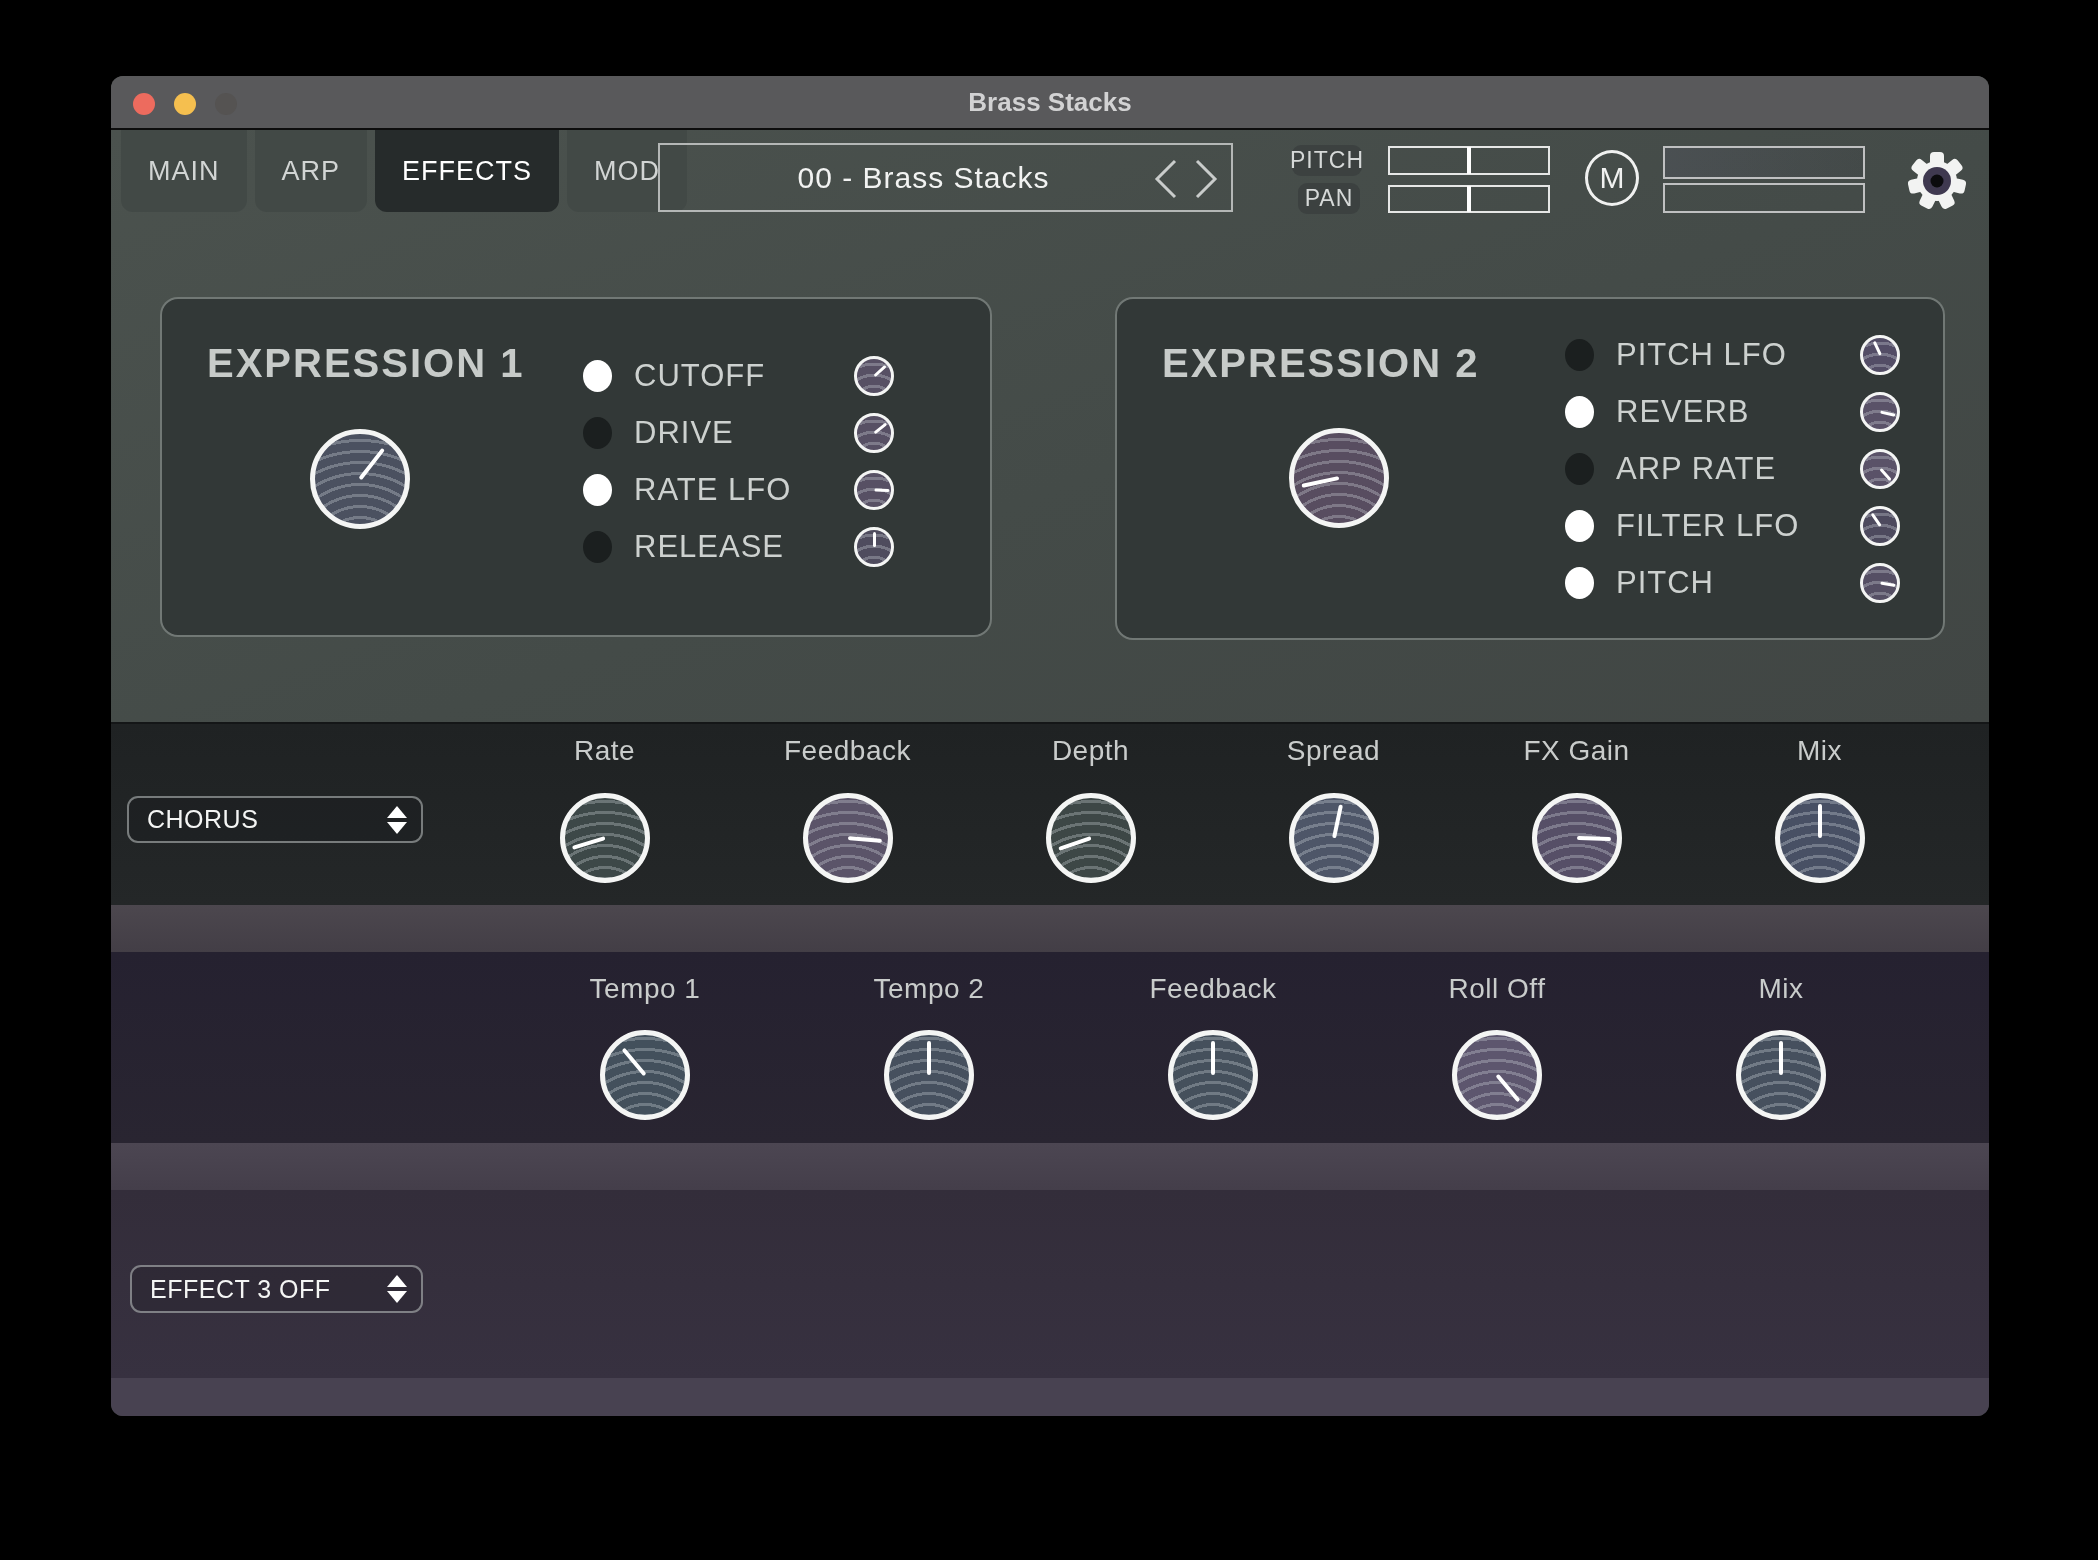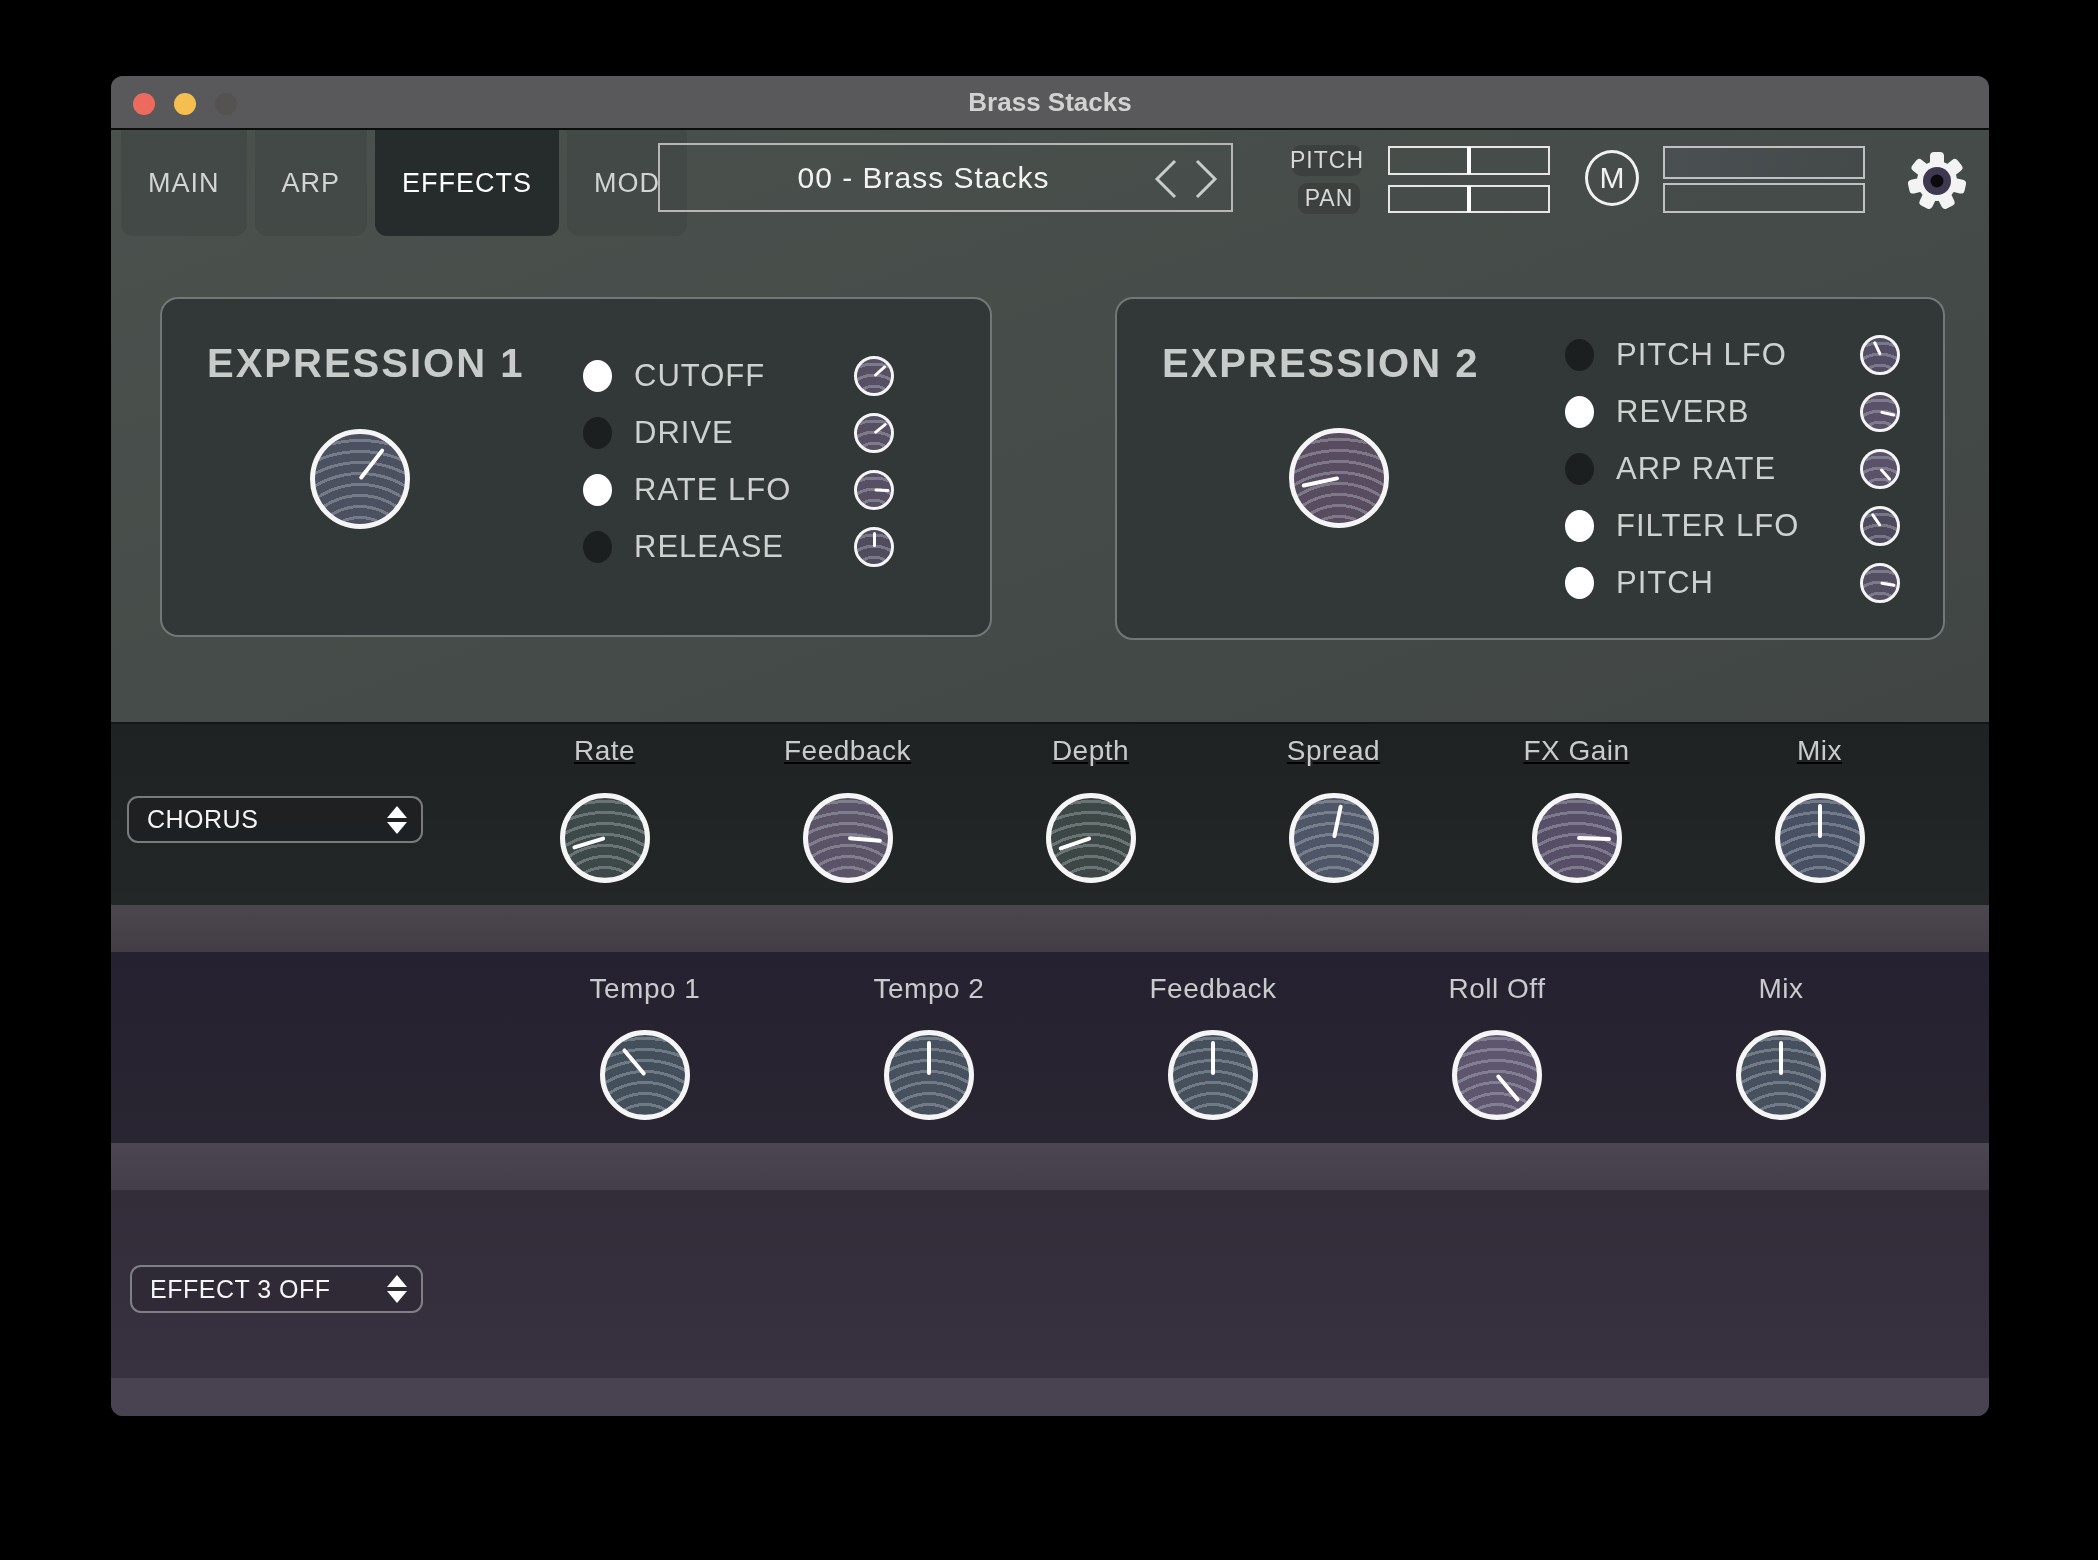--- a/index.html
+++ b/index.html
@@ -19,21 +19,21 @@
   .band{position:absolute;left:0;width:100%;}
   .top-section{top:54px;height:592px;background:linear-gradient(160deg,#4b524e 0%,#444b48 55%,#414644 100%);}
   .band-chorus{top:646px;height:183px;background:linear-gradient(180deg,#1f2223,#242728);border-top:2px solid #141617;box-sizing:border-box;}
   .gap1{top:829px;height:47px;background:linear-gradient(180deg,#4c474e,#433e46);}
   .band-delay{top:876px;height:191px;background:linear-gradient(180deg,#252130,#292531);}
   .gap2{top:1067px;height:47px;background:linear-gradient(180deg,#4c4652,#443e4a);}
   .band-fx3{top:1114px;height:188px;background:linear-gradient(180deg,#332d3a,#373140);}
   .bottom-strip{top:1302px;height:38px;background:#484251;}
   
   .tabs{position:absolute;left:10px;top:54px;height:82px;display:flex;gap:8px;}
-  .tab{height:82px;padding:12px 27px;display:flex;align-items:center;justify-content:center;
+  .tab{height:82px;padding:0 27px;display:flex;align-items:center;justify-content:center;
     border-radius:0 0 12px 12px;background:#424927;background:#42494666;background-color:#424946;
     color:#d2d5d4;font-size:27px;letter-spacing:1px;cursor:default;}
   .tab.active{background-color:#262b2b;color:#ffffff;}
   
   .preset{position:absolute;left:547px;top:67px;width:575px;height:69px;border:2px solid #b4b7b6;
     box-sizing:border-box;display:flex;align-items:center;}
   .preset-name{flex:1;text-align:center;padding-right:44px;color:#f2f3f2;font-size:30px;letter-spacing:1px;}
   .preset-arrows{position:absolute;right:10px;top:12px;display:flex;gap:10px;}
   .preset-arrows svg{display:block;}
   
@@ -89,21 +89,21 @@
   .fx-select.s2{left:19px;top:959px;width:294px;height:47px;}
   .fx-select.s3{left:19px;top:1189px;width:293px;height:48px;}
   .updown{margin-left:auto;display:flex;flex-direction:column;align-items:center;}
   .tri-up{width:0;height:0;border-left:10px solid transparent;border-right:10px solid transparent;border-bottom:12px solid #fff;margin-bottom:4px;}
   .tri-down{width:0;height:0;border-left:10px solid transparent;border-right:10px solid transparent;border-top:12px solid #fff;}
   
   .fx-knobs{position:absolute;display:flex;}
   .fx-knobs.r0{left:372px;top:646px;width:1458px;height:183px;}
   .fx-knobs.r1{left:392px;top:876px;width:1420px;height:191px;}
   .fx-col{flex:1;display:flex;flex-direction:column;align-items:center;}
-  .r0 .fx-col{padding-top:12px;text-decoration:underline;}
+  .r0 .fx-col{padding-top:12px;}
   .r1 .fx-col{padding-top:20px;text-align:center;}
   .fx-label{color:#c9cccb;font-size:28px;letter-spacing:.5px;height:34px;line-height:34px;}
   .r0 .fx-label{margin-bottom:25px;}
   .r1 .fx-label{margin-bottom:24px;}
 </style>
 </head>
 <body>
 
 <div class="window">
 

